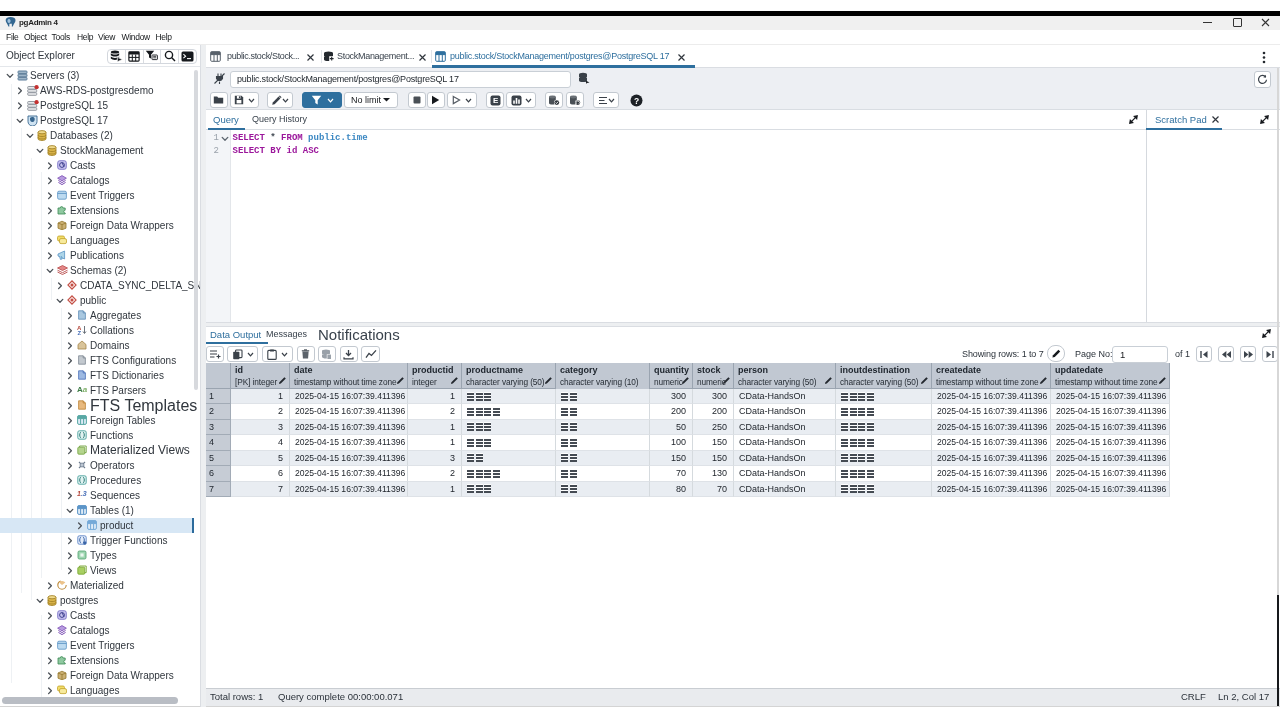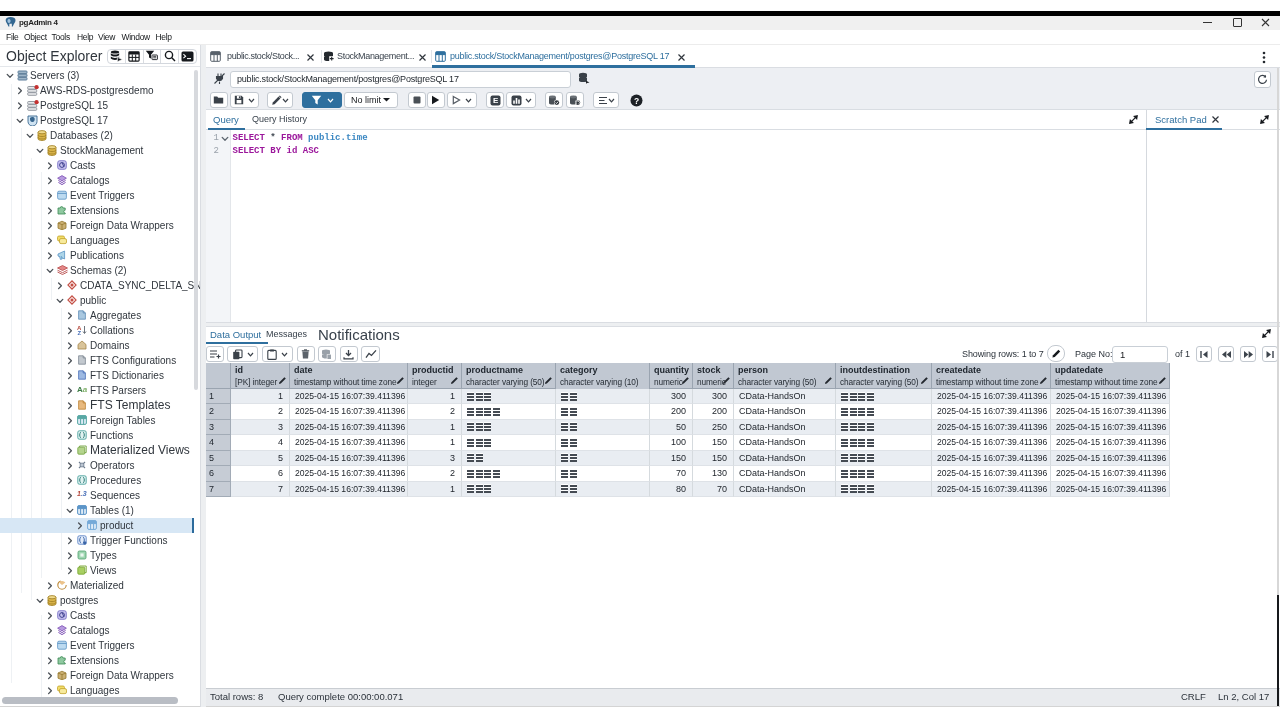--- a/index.html
+++ b/index.html
@@ -30,21 +30,21 @@
 <div class="abs" style="left:6px;top:30px;height:15px;line-height:15px;font-size:8.5px;letter-spacing:-0.3px;color:#15181b">File</div>
 <div class="abs" style="left:24px;top:30px;height:15px;line-height:15px;font-size:8.5px;letter-spacing:-0.3px;color:#15181b">Object</div>
 <div class="abs" style="left:51.5px;top:30px;height:15px;line-height:15px;font-size:8.5px;letter-spacing:-0.3px;color:#15181b">Tools</div>
 <div class="abs" style="left:77px;top:30px;height:15px;line-height:15px;font-size:8.5px;letter-spacing:-0.3px;color:#15181b">Help</div>
 <div class="abs" style="left:98px;top:30px;height:15px;line-height:15px;font-size:8.5px;letter-spacing:-0.3px;color:#15181b">View</div>
 <div class="abs" style="left:121.5px;top:30px;height:15px;line-height:15px;font-size:8.5px;letter-spacing:-0.3px;color:#15181b">Window</div>
 <div class="abs" style="left:155.5px;top:30px;height:15px;line-height:15px;font-size:8.5px;letter-spacing:-0.3px;color:#15181b">Help</div>
 
 <div class="abs" style="left:0;top:45px;width:200px;height:662px;background:#fff"></div>
 <div class="abs" style="left:0;top:45px;width:200px;height:22px;border-bottom:1px solid #e4e7eb;box-sizing:border-box"></div>
-<div class="abs" style="left:6px;top:45px;height:22px;line-height:22px;font-size:14px;color:#30363d">Object Explorer</div>
+<div class="abs" style="left:6px;top:45px;height:22px;line-height:22px;font-size:10px;color:#30363d">Object Explorer</div>
 <div class="abs" style="left:107px;top:48.5px;width:90px;height:15.5px;background:#fff;border:1px solid #d3d7dd;border-radius:4px;box-sizing:border-box;display:flex">
  <div style="flex:1;border-right:1px solid #d9dce1;display:flex;align-items:center;justify-content:center">
       <svg width="13" height="12" viewBox="0 0 13 12" style="">
         <g fill="#16191d">
           <ellipse cx="5" cy="2" rx="4.2" ry="1.6"></ellipse>
           <path d="M0.8 3.2 c1 0.9 2.4 1.3 4.2 1.3 s3.2 -0.4 4.2 -1.3 v2 c-1 0.9 -2.4 1.3 -4.2 1.3 s-3.2 -0.4 -4.2 -1.3 Z"></path>
           <path d="M0.8 6.6 c1 0.9 2.4 1.3 4.2 1.3 s3.2 -0.4 4.2 -1.3 v2 c-1 0.9 -2.4 1.3 -4.2 1.3 s-3.2 -0.4 -4.2 -1.3 Z"></path>
           <path d="M7.4 7.3 l5 2.2 l-5 2.2 Z" stroke="#fff" stroke-width="0.7"></path>
         </g>
       </svg>
@@ -276,21 +276,21 @@
       </svg>
 <b class="abs" style="left:77px;top:385px;font:bold 8px 'Liberation Sans',sans-serif;color:#3e7d46">A<i style="color:#7fb069">a</i></b>
 <div class="abs" style="left:90px;top:383px;height:15px;line-height:15px;font-size:10px;color:#30363d;white-space:nowrap">FTS Parsers</div>
 <svg class="abs" style="left:66px;top:401.5px" width="8" height="8" viewBox="0 0 8 8">
         <path d="M2.6 1 L5.4 3.8 L2.6 6.6" fill="none" stroke="#4b5157" stroke-width="1.3" stroke-linecap="round" stroke-linejoin="round"></path>
       </svg>
 <svg class="abs" style="left:77px;top:400px;" width="10" height="10" viewBox="0 0 10 10">
         <path d="M1.6 0.8 h4.6 l2.2 2.2 v6.2 h-6.8 Z" fill="#e8b97e" stroke="#bb8336" stroke-width="0.8"></path>
         <path d="M6.2 0.8 v2.2 h2.2" fill="none" stroke="#bb8336" stroke-width="0.8"></path>
       </svg>
-<div class="abs" style="left:90px;top:398px;height:15px;line-height:15px;font-size:12px;color:#30363d;white-space:nowrap">FTS Templates</div>
+<div class="abs" style="left:90px;top:398px;height:15px;line-height:15px;font-size:16px;color:#30363d;white-space:nowrap">FTS Templates</div>
 <svg class="abs" style="left:66px;top:416.5px" width="8" height="8" viewBox="0 0 8 8">
         <path d="M2.6 1 L5.4 3.8 L2.6 6.6" fill="none" stroke="#4b5157" stroke-width="1.3" stroke-linecap="round" stroke-linejoin="round"></path>
       </svg>
 <svg class="abs" style="left:77px;top:415px;" width="10" height="10" viewBox="0 0 10 10">
         <rect x="0.6" y="0.6" width="8.8" height="8.8" rx="1.4" fill="#ddebf7" stroke="#58a8a4" stroke-width="1"></rect>
         <path d="M0.6 3.6 h8.8 M3.6 3.6 v5.8 M6.6 3.6 v5.8" stroke="#58a8a4" stroke-width="1" fill="none"></path>
         <rect x="0.6" y="0.6" width="8.8" height="3" rx="1.2" fill="#58a8a4"></rect>
       </svg>
 <div class="abs" style="left:90px;top:413px;height:15px;line-height:15px;font-size:10px;color:#30363d;white-space:nowrap">Foreign Tables</div>
 <svg class="abs" style="left:66px;top:431.5px" width="8" height="8" viewBox="0 0 8 8">
@@ -996,19 +996,19 @@
 <div class="abs" style="left:462px;top:481.58px;width:94px;height:15.43px;background:#e9edf2;border-right:1px solid #d5dade;border-bottom:1px solid #dee2e7;box-sizing:border-box;font-size:9px;color:#22272e;line-height:15.43px;text-align:left;padding-left:5px;white-space:nowrap;overflow:hidden"><span style="display:inline-block;vertical-align:middle"><i class="cj" style="background:linear-gradient(#fff 0 1px,#454b53 1px 3px,#fff 3px 4px,#454b53 4px 6px,#fff 6px 7px,#454b53 7px 9px)"></i><i class="cj" style="background:linear-gradient(#fff 0 1px,#454b53 1px 3px,#fff 3px 4px,#454b53 4px 6px,#fff 6px 7px,#454b53 7px 9px)"></i><i class="cj" style="background:linear-gradient(#fff 0 1px,#454b53 1px 3px,#fff 3px 4px,#454b53 4px 6px,#fff 6px 7px,#454b53 7px 9px)"></i></span></div>
 <div class="abs" style="left:556px;top:481.58px;width:94px;height:15.43px;background:#e9edf2;border-right:1px solid #d5dade;border-bottom:1px solid #dee2e7;box-sizing:border-box;font-size:9px;color:#22272e;line-height:15.43px;text-align:left;padding-left:5px;white-space:nowrap;overflow:hidden"><span style="display:inline-block;vertical-align:middle"><i class="cj" style="background:linear-gradient(#fff 0 1px,#454b53 1px 3px,#fff 3px 4px,#454b53 4px 6px,#fff 6px 7px,#454b53 7px 9px)"></i><i class="cj" style="background:linear-gradient(#fff 0 1px,#454b53 1px 3px,#fff 3px 4px,#454b53 4px 6px,#fff 6px 7px,#454b53 7px 9px)"></i></span></div>
 <div class="abs" style="left:650px;top:481.58px;width:43px;height:15.43px;background:#e9edf2;border-right:1px solid #d5dade;border-bottom:1px solid #dee2e7;box-sizing:border-box;font-size:9px;color:#22272e;line-height:15.43px;text-align:right;padding-right:6px;white-space:nowrap;overflow:hidden">80</div>
 <div class="abs" style="left:693px;top:481.58px;width:41px;height:15.43px;background:#e9edf2;border-right:1px solid #d5dade;border-bottom:1px solid #dee2e7;box-sizing:border-box;font-size:9px;color:#22272e;line-height:15.43px;text-align:right;padding-right:6px;white-space:nowrap;overflow:hidden">70</div>
 <div class="abs" style="left:734px;top:481.58px;width:102px;height:15.43px;background:#e9edf2;border-right:1px solid #d5dade;border-bottom:1px solid #dee2e7;box-sizing:border-box;font-size:9px;color:#22272e;line-height:15.43px;text-align:left;padding-left:5px;white-space:nowrap;overflow:hidden">CData-HandsOn</div>
 <div class="abs" style="left:836px;top:481.58px;width:96px;height:15.43px;background:#e9edf2;border-right:1px solid #d5dade;border-bottom:1px solid #dee2e7;box-sizing:border-box;font-size:9px;color:#22272e;line-height:15.43px;text-align:left;padding-left:5px;white-space:nowrap;overflow:hidden"><span style="display:inline-block;vertical-align:middle"><i class="cj" style="background:linear-gradient(#fff 0 1px,#454b53 1px 3px,#fff 3px 4px,#454b53 4px 6px,#fff 6px 7px,#454b53 7px 9px)"></i><i class="cj" style="background:linear-gradient(#fff 0 1px,#454b53 1px 3px,#fff 3px 4px,#454b53 4px 6px,#fff 6px 7px,#454b53 7px 9px)"></i><i class="cj" style="background:linear-gradient(#fff 0 1px,#454b53 1px 3px,#fff 3px 4px,#454b53 4px 6px,#fff 6px 7px,#454b53 7px 9px)"></i><i class="cj" style="background:linear-gradient(#fff 0 1px,#454b53 1px 3px,#fff 3px 4px,#454b53 4px 6px,#fff 6px 7px,#454b53 7px 9px)"></i></span></div>
 <div class="abs" style="left:932px;top:481.58px;width:119px;height:15.43px;background:#e9edf2;border-right:1px solid #d5dade;border-bottom:1px solid #dee2e7;box-sizing:border-box;font-size:8.6px;color:#22272e;line-height:15.43px;text-align:left;padding-left:5px;white-space:nowrap;overflow:hidden">2025-04-15 16:07:39.411396</div>
 <div class="abs" style="left:1051px;top:481.58px;width:119px;height:15.43px;background:#e9edf2;border-right:1px solid #d5dade;border-bottom:1px solid #dee2e7;box-sizing:border-box;font-size:8.6px;color:#22272e;line-height:15.43px;text-align:left;padding-left:5px;white-space:nowrap;overflow:hidden">2025-04-15 16:07:39.411396</div>
 
 <div class="abs" style="left:206px;top:688px;width:1074px;height:18px;background:#e9ebee;border-top:1px solid #c9cdd2;box-sizing:border-box"></div>
-<div class="abs" style="left:210px;top:688px;height:18px;line-height:18px;font-size:9.5px;color:#2b323a">Total rows: 8</div>
+<div class="abs" style="left:210px;top:688px;height:18px;line-height:18px;font-size:9.5px;color:#2b323a">Total rows: 1</div>
 <div class="abs" style="left:278px;top:688px;height:18px;line-height:18px;font-size:9.5px;color:#2b323a">Query complete 00:00:00.071</div>
 <div class="abs" style="left:1181px;top:688px;height:18px;line-height:18px;font-size:9.5px;color:#2b323a">CRLF</div>
 <div class="abs" style="left:1218px;top:688px;height:18px;line-height:18px;font-size:9.5px;color:#2b323a">Ln 2, Col 17</div>
 
 <div class="abs" style="left:1277px;top:68px;width:1.5px;height:527px;background:#d7d7d7"></div>
 <div class="abs" style="left:1277px;top:595px;width:2px;height:111px;background:#17191c"></div>
 
 </body></html>

